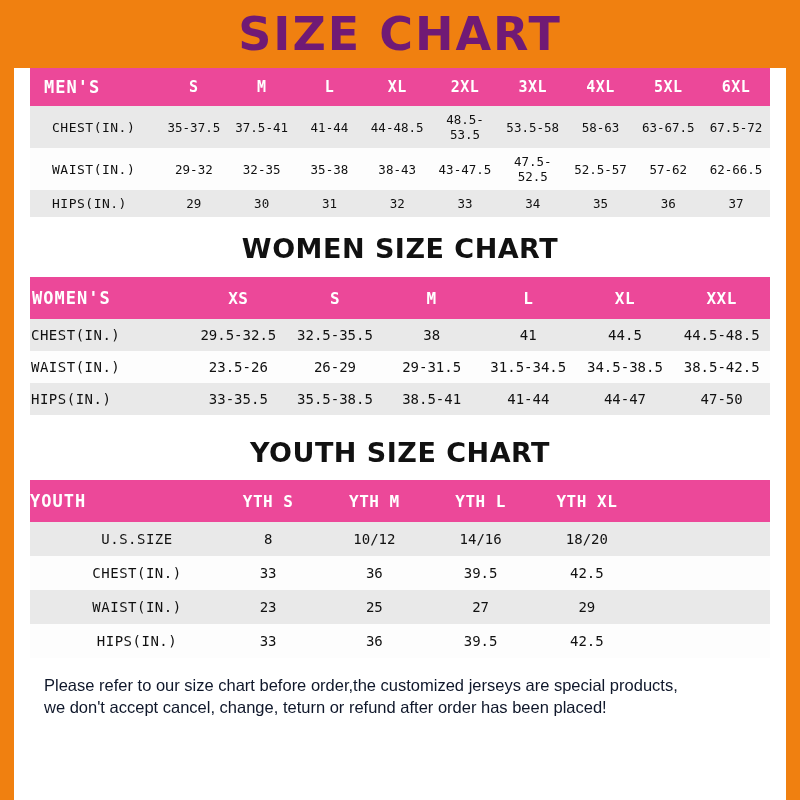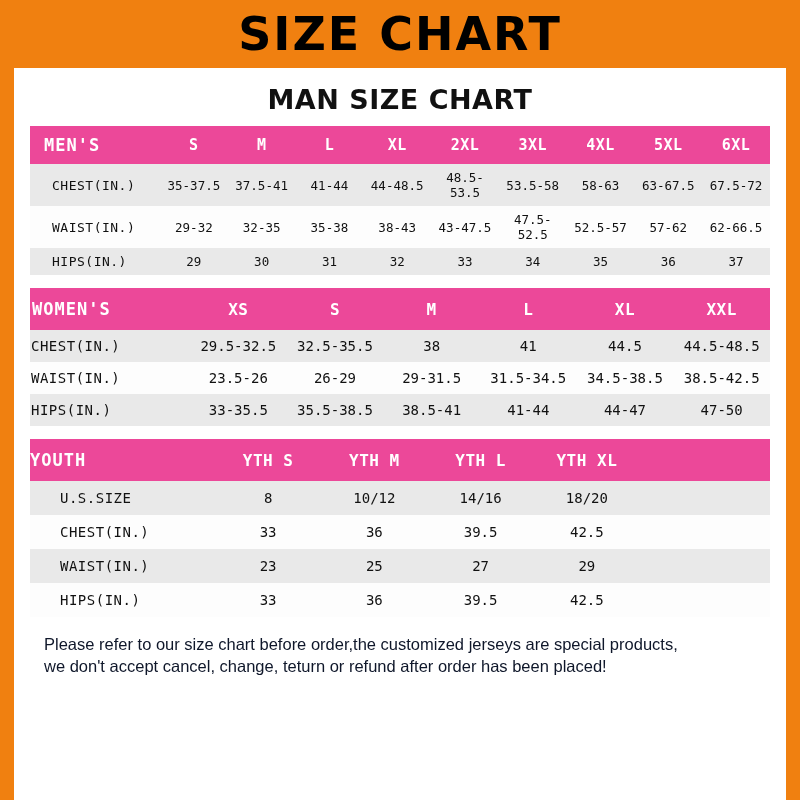--- a/index.html
+++ b/index.html
@@ -29,21 +29,21 @@
     align-items: center;
     justify-content: center;
     margin-left: -14px;
     margin-right: -14px;
   }
   .banner-title {
     font-family: "DejaVu Sans", sans-serif;
     font-weight: bold;
     font-size: 46px;
     letter-spacing: 2px;
-    color: #000000;
+    color: #701a75;
     line-height: 1;
   }
   .content {
     padding: 0 16px;
   }
   .section-title {
     text-align: center;
     font-family: "DejaVu Sans", sans-serif;
     font-weight: bold;
     font-size: 27px;
@@ -97,21 +97,21 @@
 
   
   table.women thead th { font-size: 16px; padding: 11px 2px; }
   table.women thead th.rowhead { font-size: 17px; }
   table.women tbody td { font-size: 14px; padding: 8px 1px; }
   table.women tbody td.rowlabel { font-size: 14px; }
 
   table.youth thead th { font-size: 16px; padding: 11px 0; }
   table.youth thead th.rowhead { font-size: 17px; }
   table.youth tbody td { font-size: 14px; padding: 9px 1px; }
-  table.youth tbody td.rowlabel { font-size: 14px; padding-left: 30px; }
+  table.youth tbody td.rowlabel { font-size: 14px; padding-left: 30px; text-align: center; }
 
   .notice {
     margin-top: 16px;
     padding: 0 14px;
     color: #0f172a;
     font-family: "Liberation Sans", sans-serif;
     font-size: 16.5px;
     line-height: 1.35;
     text-align: left;
   }
@@ -121,21 +121,20 @@
 <body>
 
 <div class="page">
 
   <div class="banner">
     <div class="banner-title">SIZE CHART</div>
   </div>
 
   <div class="content">
 
-    <div class="section-title t1">MAN SIZE CHART</div>
     <table class="men">
       <colgroup>
         <col style="width:130px">
         <col span="9">
       </colgroup>
       <thead>
         <tr>
           <th class="rowhead">MEN'S</th>
           <th>S</th>
           <th>M</th>
@@ -181,20 +180,21 @@
           <td>32</td>
           <td>33</td>
           <td>34</td>
           <td>35</td>
           <td>36</td>
           <td>37</td>
         </tr>
       </tbody>
     </table>
 
+    <div class="section-title t2">WOMEN SIZE CHART</div>
     <table class="women">
       <colgroup>
         <col style="width:160px">
         <col span="6">
       </colgroup>
       <thead>
         <tr>
           <th class="rowhead">WOMEN'S</th>
           <th>XS</th>
           <th>S</th>
@@ -228,20 +228,21 @@
           <td>33-35.5</td>
           <td>35.5-38.5</td>
           <td>38.5-41</td>
           <td>41-44</td>
           <td>44-47</td>
           <td>47-50</td>
         </tr>
       </tbody>
     </table>
 
+    <div class="section-title t3">YOUTH SIZE CHART</div>
     <table class="youth">
       <colgroup>
         <col style="width:185px">
         <col span="4">
         <col style="width:130px">
       </colgroup>
       <thead>
         <tr>
           <th class="rowhead">YOUTH</th>
           <th>YTH S</th>

